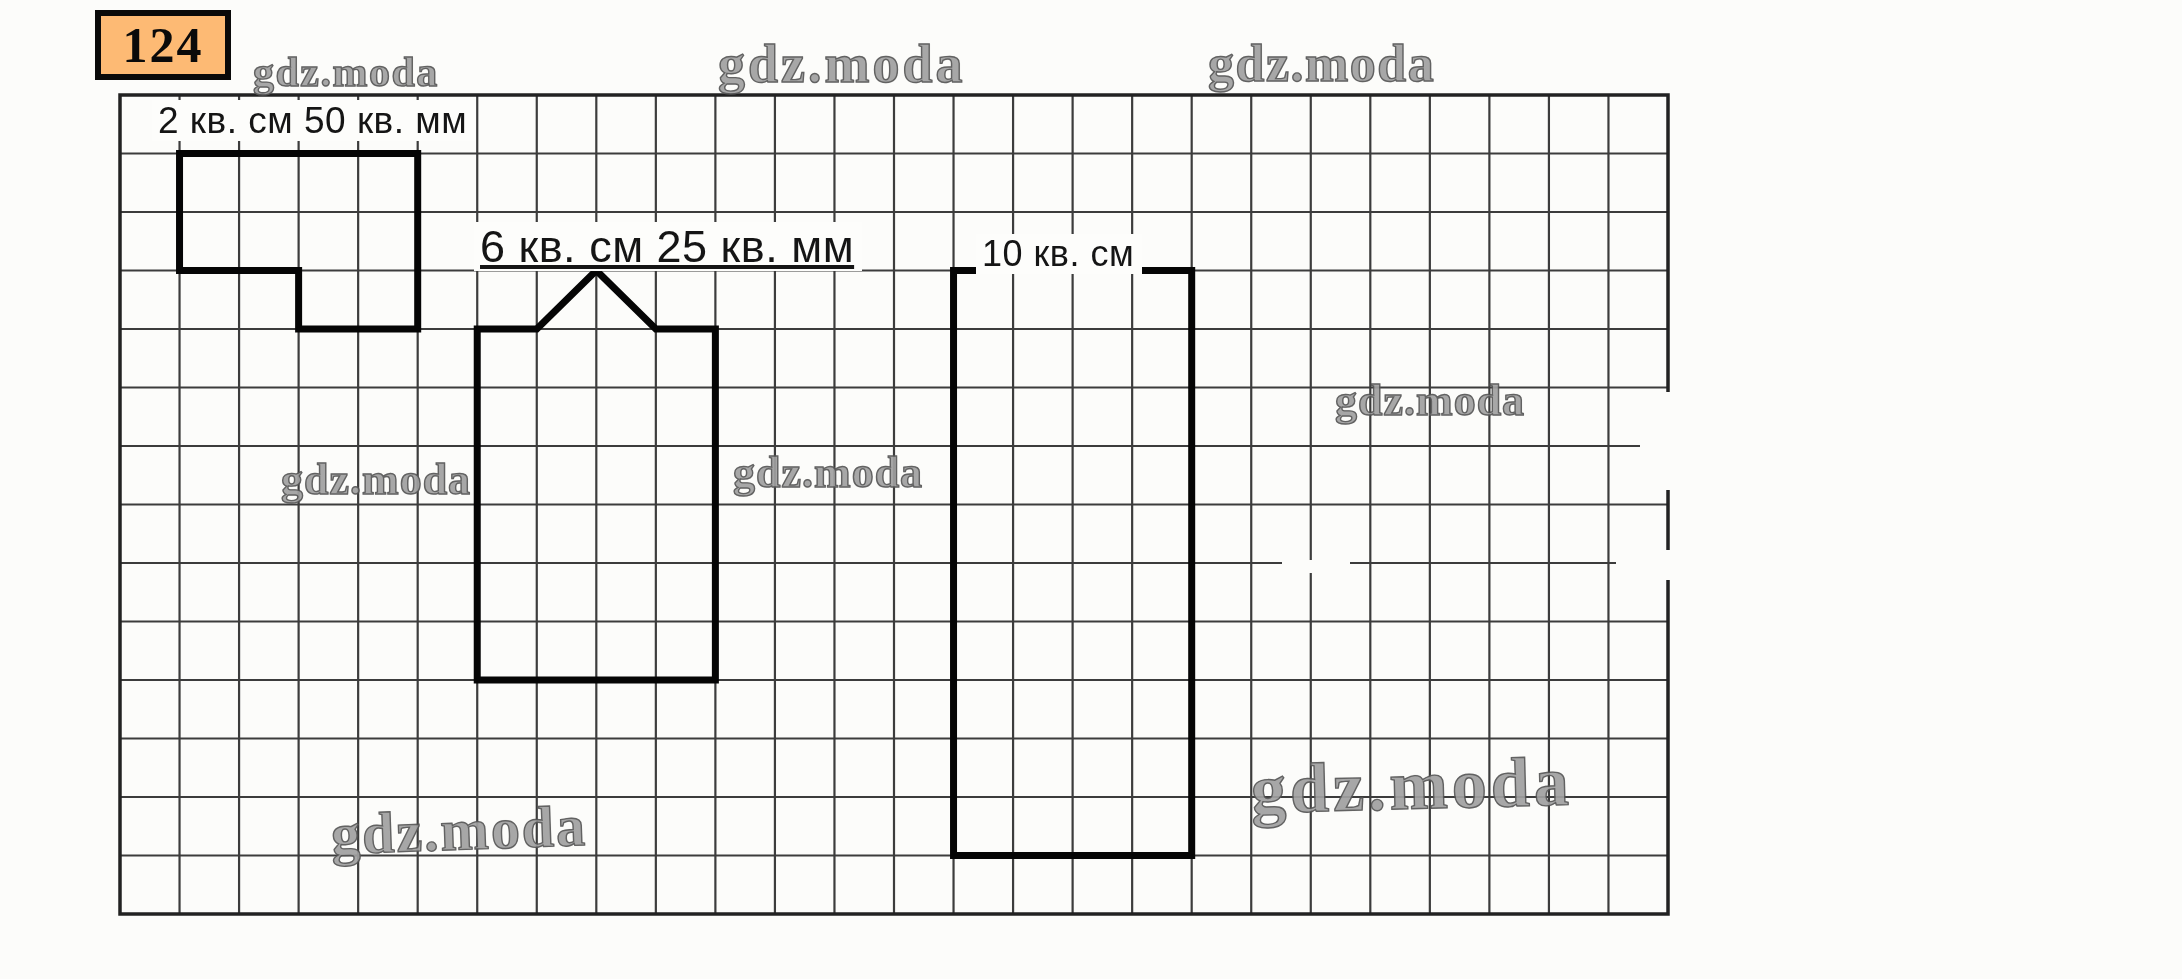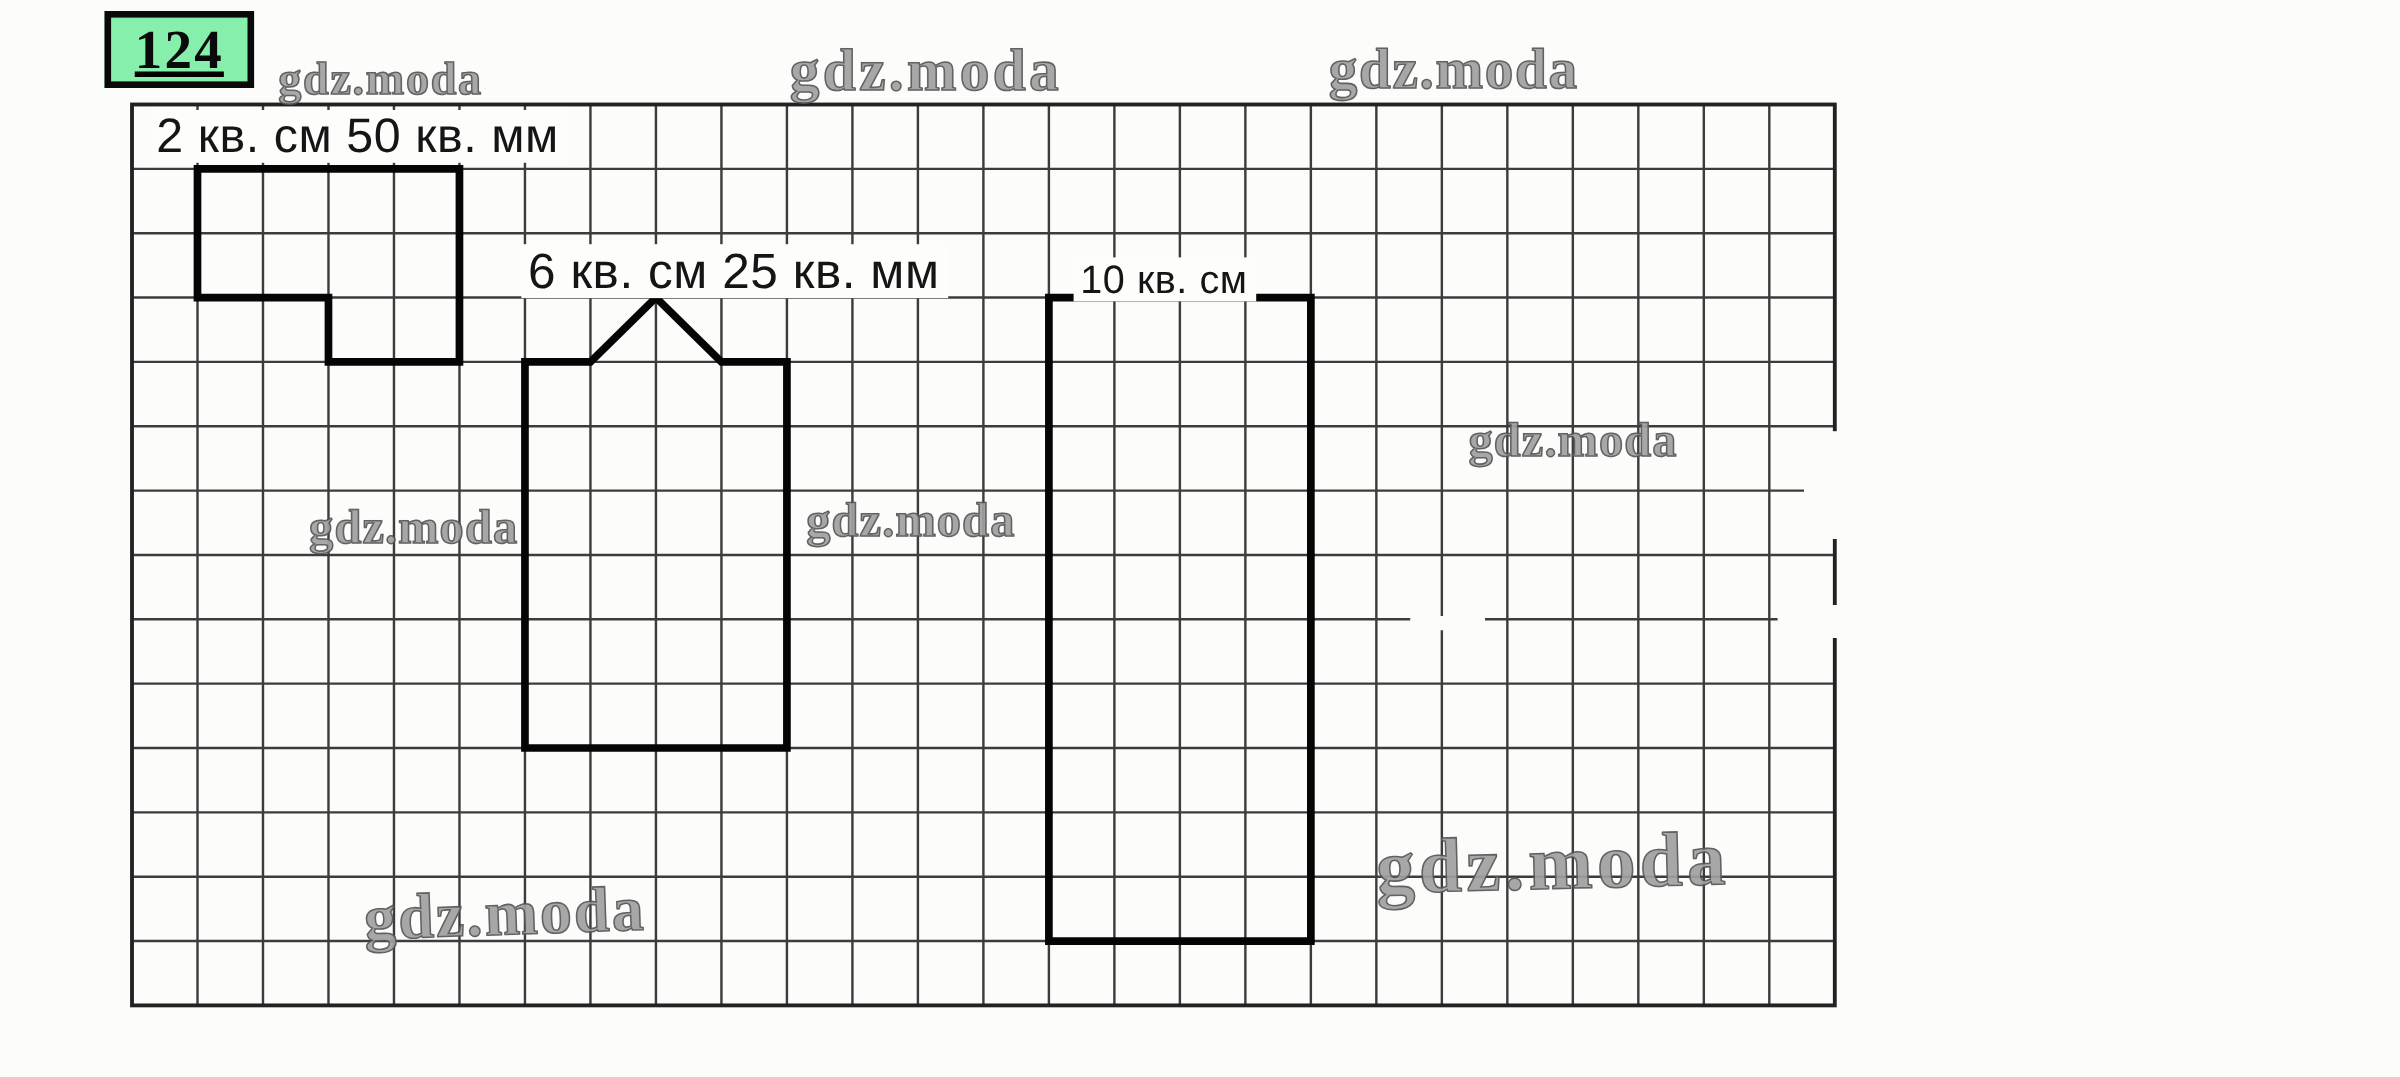--- a/index.html
+++ b/index.html
@@ -10,22 +10,22 @@
     height: 979px;
     background: #fcfcfa;
     overflow: hidden;
     font-family: "Liberation Sans", sans-serif;
   }
   .problem-box {
     position: absolute;
     left: 95px; top: 10px;
     width: 124px; height: 58px;
     border: 6px solid #0a0a0a;
-    background: #86efac;
-    display: flex; align-items: center; justify-content: center; text-decoration: underline;
+    background: #fdba74;
+    display: flex; align-items: center; justify-content: center;
   }
   .problem-box span {
     font-family: "Liberation Serif", serif;
     font-weight: 700;
     font-size: 50px;
     letter-spacing: 2px;
     color: #0a0a0a;
     line-height: 1;
   }
   .grid-svg { position: absolute; overflow: visible; }
@@ -103,22 +103,22 @@
       <rect x="8" y="8" width="1548" height="819" fill="none" stroke="#222222" stroke-width="3.5"></rect>
       <polygon points="67.53846153846155,66.5 305.6923076923077,66.5 305.6923076923077,242 186.6153846153846,242 186.6153846153846,183.5 67.53846153846155,183.5" fill="none" stroke="#050505" stroke-width="7" stroke-linejoin="miter"></polygon>
       <polygon points="365.2307692307692,242 424.7692307692308,242 484.3076923076923,183.5 543.8461538461538,242 603.3846153846154,242 603.3846153846154,593 365.2307692307692,593" fill="none" stroke="#050505" stroke-width="7" stroke-linejoin="miter"></polygon>
       <polygon points="841.5384615384615,183.5 1079.6923076923076,183.5 1079.6923076923076,768.5 841.5384615384615,768.5" fill="none" stroke="#050505" stroke-width="7" stroke-linejoin="miter"></polygon>
     </svg>
   <div id="overlays">
       <div class="white-patch" style="left: 1640px; top: 392px; width: 38px; height: 98px;"></div>
       <div class="white-patch" style="left: 1616px; top: 550px; width: 56px; height: 30px;"></div>
       <div class="white-patch" style="left: 1282px; top: 560px; width: 68px; height: 13px;"></div>
       <div class="white-patch" style="left: 1320px; top: 541px; width: 36px; height: 18px;"></div>
-      <div class="shape-label" style="left: 136px; top: 100px; font-size: 44px;">2 кв. см 50 кв. мм</div>
-      <div class="shape-label" style="left: 474px; top: 222px; font-size: 45px;">6 кв. см 25 кв. мм</div>
+      <div class="shape-label" style="left: 152px; top: 100px; font-size: 37px;">2 кв. см 50 кв. мм</div>
+      <div class="shape-label" style="left: 474px; top: 222px; font-size: 45px; text-decoration: underline;">6 кв. см 25 кв. мм</div>
       <div class="shape-label" style="left: 976px; top: 234px; font-size: 36px;">10 кв. см</div>
       <div class="watermark" style="left: 253px; top: 51px; font-size: 42px; letter-spacing: 1.5px; transform: rotate(0deg); transform-origin: left top;">gdz.moda</div>
       <div class="watermark" style="left: 718px; top: 37px; font-size: 54px; letter-spacing: 3px; transform: rotate(0deg); transform-origin: left top;">gdz.moda</div>
       <div class="watermark" style="left: 1208px; top: 38px; font-size: 52px; letter-spacing: 1.5px; transform: rotate(0deg); transform-origin: left top;">gdz.moda</div>
       <div class="watermark" style="left: 1335px; top: 379px; font-size: 44px; letter-spacing: 1px; transform: rotate(0deg); transform-origin: left top;">gdz.moda</div>
       <div class="watermark" style="left: 281px; top: 458px; font-size: 44px; letter-spacing: 1px; transform: rotate(0deg); transform-origin: left top;">gdz.moda</div>
       <div class="watermark" style="left: 733px; top: 451px; font-size: 44px; letter-spacing: 1px; transform: rotate(0deg); transform-origin: left top;">gdz.moda</div>
       <div class="watermark" style="left: 330px; top: 806px; font-size: 58px; letter-spacing: 2px; transform: rotate(-2deg); transform-origin: left top;">gdz.moda</div>
       <div class="watermark" style="left: 1250px; top: 755px; font-size: 70px; letter-spacing: 4px; transform: rotate(-1.5deg); transform-origin: left top;">gdz.moda</div>
     </div>

